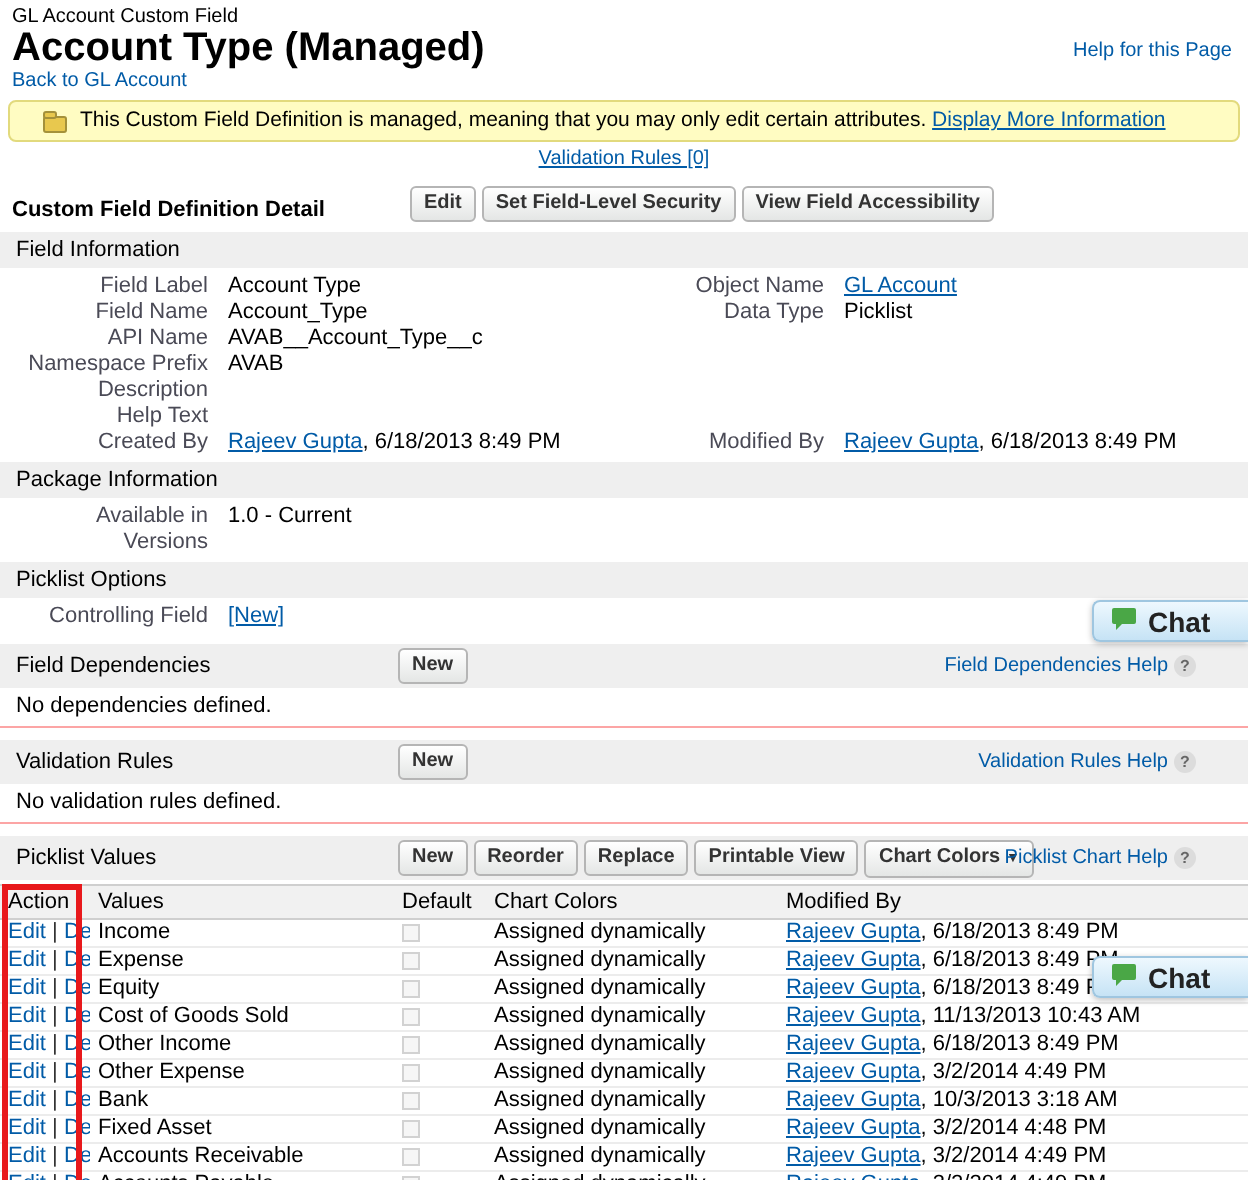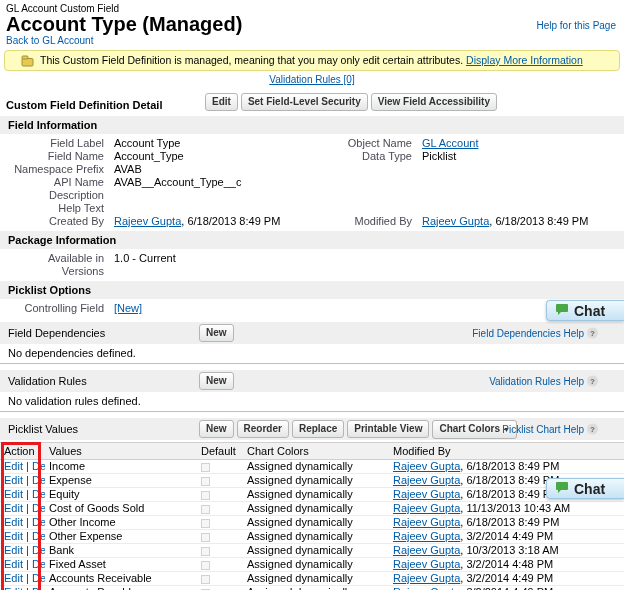--- a/index.html
+++ b/index.html
@@ -29,21 +29,21 @@
   
   .detail-header { display: flex; align-items: flex-end; padding: 3px 6px 3px 6px; height: 26px; }
   .dh-title { font-weight: bold; font-size: 11px; flex: 0 0 199px; }
   .btn-row { display: flex; gap: 3px; align-items: center; }
   .btn { font-family: inherit; font-size: 10px; font-weight: bold; color: #333;
          background: linear-gradient(#ffffff, #e4e6e5); border: 1px solid #b5b5b5; border-radius: 3px;
          padding: 2px 6px; cursor: pointer; white-space: nowrap; line-height: 12px; }
   .btn .dd { font-size: 7px; margin-left: 3px; color: #333; }
 
   
-  .subheader { background: #efefef; font-weight: bold; font-size: 11px; padding: 3px 8px;
+  .subheader { background: #efefef; font-weight: normal; font-size: 11px; padding: 3px 8px;
                margin: 2px 0 2px 0; line-height: 12px; }
 
   
   .fields { padding: 1px 4px; }
   .frow { display: flex; line-height: 13px; }
   .flabel, .flabel2 { flex: 0 0 110px; text-align: right; color: #4a4a56; padding-right: 10px; }
   .fvalue, .fvalue2 { flex: 1; min-height: 13px; }
   .fields a { text-decoration: underline; }
 
   
@@ -129,28 +129,28 @@
       <div class="flabel2">Object Name</div>
       <div class="fvalue2"><a>GL Account</a></div>
     </div>
     <div class="frow">
       <div class="flabel">Field Name</div>
       <div class="fvalue">Account_Type</div>
       <div class="flabel2">Data Type</div>
       <div class="fvalue2">Picklist</div>
     </div>
     <div class="frow">
+      <div class="flabel">API Name</div>
+      <div class="fvalue">AVAB__Account_Type__c</div>
+      <div class="flabel2"></div>
+        <div class="fvalue2"></div>
+    </div>
+    <div class="frow">
       <div class="flabel">Namespace Prefix</div>
       <div class="fvalue">AVAB</div>
-      <div class="flabel2"></div>
-        <div class="fvalue2"></div>
-    </div>
-    <div class="frow">
-      <div class="flabel">API Name</div>
-      <div class="fvalue">AVAB__Account_Type__c</div>
       <div class="flabel2"></div>
         <div class="fvalue2"></div>
     </div>
     <div class="frow">
       <div class="flabel">Description</div>
       <div class="fvalue"></div>
       <div class="flabel2"></div>
         <div class="fvalue2"></div>
     </div>
     <div class="frow">

